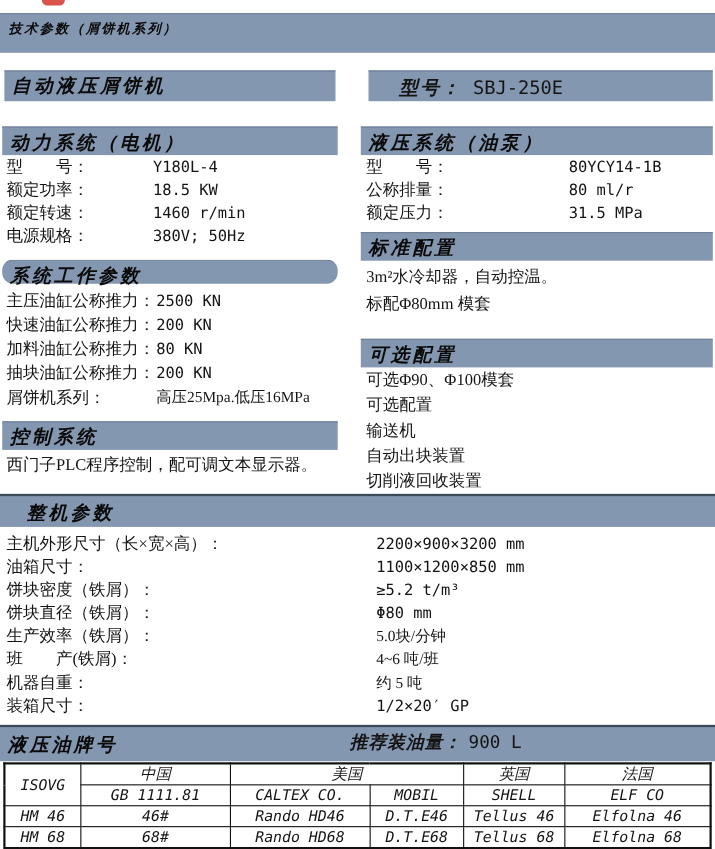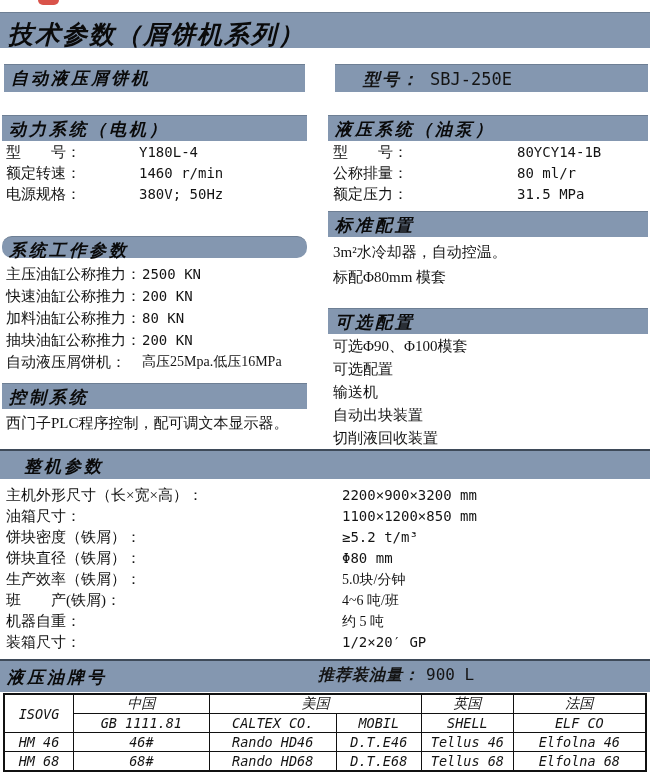--- a/index.html
+++ b/index.html
@@ -11,21 +11,21 @@
   .bar{
     position:absolute;background:#8497B0;border-top:1px solid #6E7F94;
     box-sizing:border-box;
   }
   .bar.dark-top{border-top:2px solid #3E4A59;}
   .bar-text{
     font-weight:bold;font-style:italic;font-size:17px;letter-spacing:3px;
     padding:2px 0 0 7px;white-space:nowrap;color:#0a0a0a;
   }
   .title-bar-text{
-    font-weight:bold;font-style:italic;font-size:25px;letter-spacing:2px;
+    font-weight:bold;font-style:italic;font-size:12px;letter-spacing:2px;
     padding:5px 0 0 8px;white-space:nowrap;color:#0a0a0a;
   }
   .rows{position:absolute;font-size:15px;}
   .kv{display:flex;line-height:21px;white-space:nowrap;}
   .kv .k{flex-shrink:0;}
   .left-rows .k{width:133px;}
   .right-rows .k{width:184px;}
   .machine-rows .k{width:336px;}
   .working-rows .kv{line-height:22px;}
   .working-rows .k{width:136px;}
@@ -71,20 +71,24 @@
 
 <div class="bar" style="top:115px;left:2px;width:305px;height:26px;">
   <div class="bar-text">动力系统（电机）</div>
 </div>
 <div class="rows left-rows" style="top:142px;left:6px;width:300px;">
   <div class="kv">
       <span class="k">型　　号：</span>
       <span class="val">Y180L-4</span>
     </div>
   <div class="kv">
+      <span class="k">额定功率：</span>
+      <span class="val">18.5 KW</span>
+    </div>
+  <div class="kv">
       <span class="k">额定转速：</span>
       <span class="val">1460 r/min</span>
     </div>
   <div class="kv">
       <span class="k">电源规格：</span>
       <span class="val">380V; 50Hz</span>
     </div>
 </div>
 
 <div class="bar" style="top:236px;left:2px;width:305px;height:22px;border-radius:10px;">
@@ -101,21 +105,21 @@
     </div>
   <div class="kv">
       <span class="k">加料油缸公称推力：</span>
       <span class="val">80 KN</span>
     </div>
   <div class="kv">
       <span class="k">抽块油缸公称推力：</span>
       <span class="val">200 KN</span>
     </div>
   <div class="kv">
-      <span class="k">自动液压屑饼机：</span>
+      <span class="k">屑饼机系列：</span>
       <span class="cn">高压25Mpa.低压16MPa</span>
     </div>
 </div>
 
 <div class="bar" style="top:383px;left:2px;width:305px;height:26px;">
   <div class="bar-text">控制系统</div>
 </div>
 <div class="rows" style="top:412px;left:6px;width:320px;">
   <div class="line">西门子PLC程序控制，配可调文本显示器。</div>
 </div>

